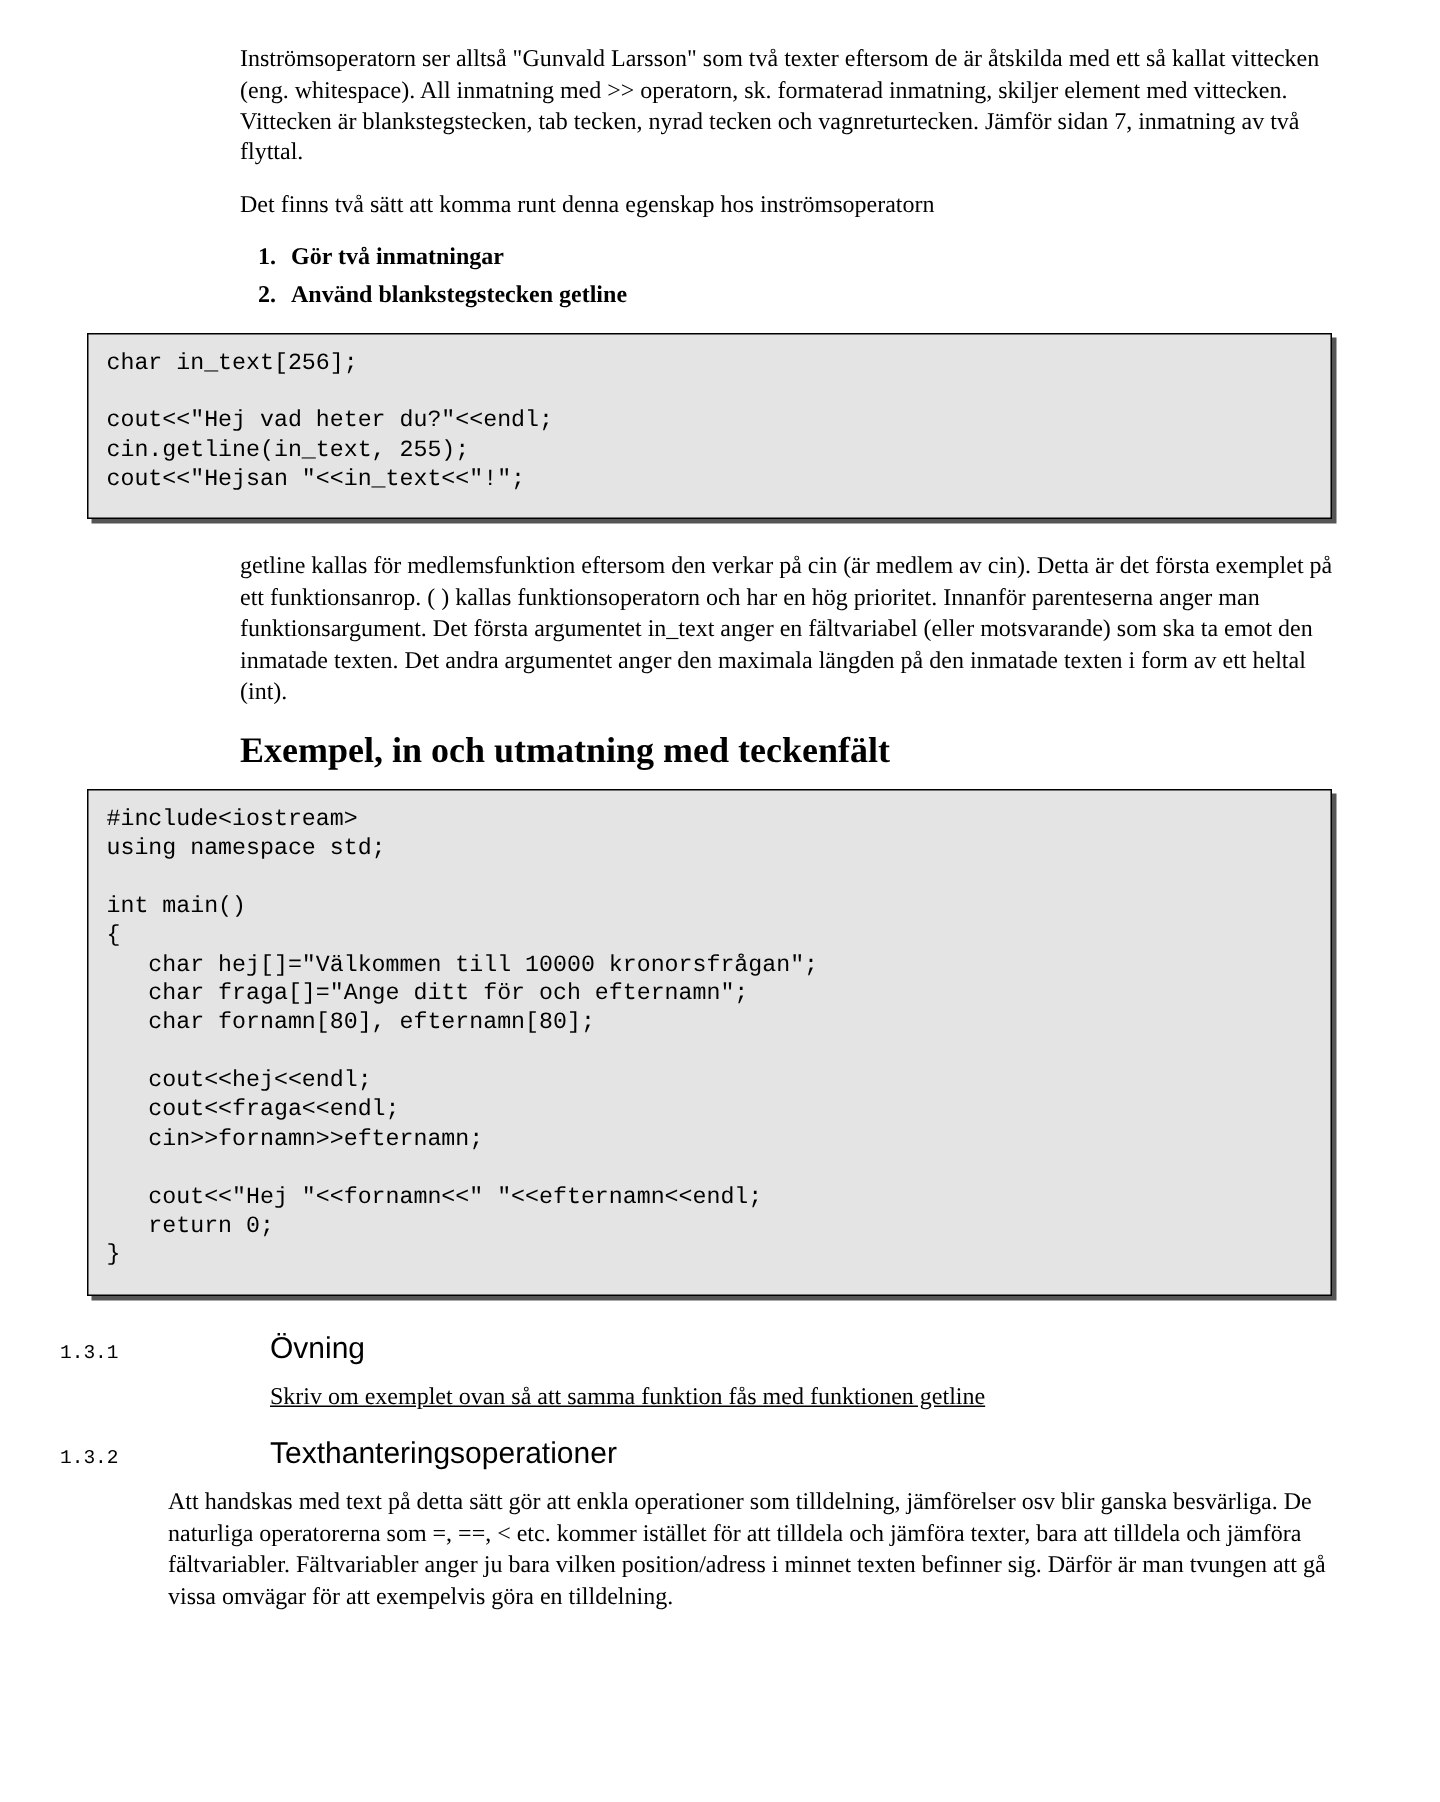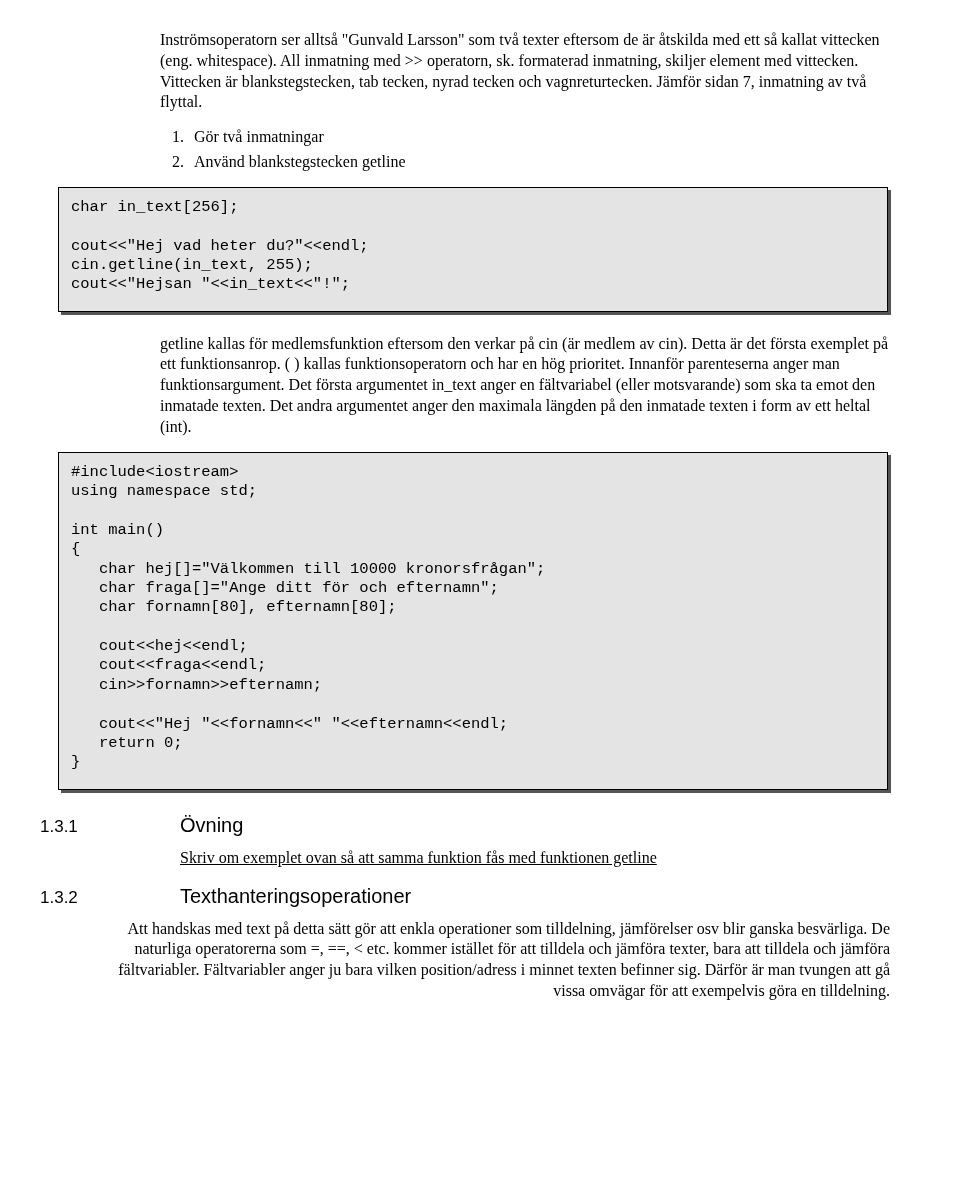--- a/index.html
+++ b/index.html
@@ -20,20 +20,21 @@
   p {
     margin: 0 0 14px 0;
   }
   ol {
     margin: 0 0 14px 0;
     padding-left: 28px;
   }
   ol li {
     padding-left: 6px;
     margin-bottom: 4px;
+    font-weight: bold;
   }
   .sublabel {
     margin: 0 0 10px 0;
   }
   .codebox {
     font-family: "Courier New", Courier, monospace;
     font-size: 15.5px;
     background: #e4e4e4;
     border: 1px solid #000;
     box-shadow: 3px 3px 0 #555;
@@ -47,49 +48,51 @@
     font-size: 24px;
     font-weight: bold;
     margin: 0 0 8px 0;
   }
   .numhead {
     display: flex;
     align-items: baseline;
     margin: 0 0 10px 0;
   }
   .numhead .num {
-    font-family: Liberation Sans, sans-serif;
-    font-size: 17px;
+    font-family: Liberation Mono, monospace;
+    font-size: 13px;
     width: 140px;
     flex-shrink: 0;
   }
   .numhead .title {
     font-family: Arial, Helvetica, sans-serif;
     font-size: 20px;
   }
 </style>
 </head>
 <body>
 
 <div class="indent">
   <p>Inströmsoperatorn ser alltså "Gunvald Larsson" som två texter eftersom de är åtskilda med ett så kallat vittecken (eng. whitespace). All inmatning med &gt;&gt; operatorn, sk. formaterad inmatning, skiljer element med vittecken. Vittecken är blankstegstecken, tab tecken, nyrad tecken och vagnreturtecken. Jämför sidan 7, inmatning av två flyttal.</p>
+  <p>Det finns två sätt att komma runt denna egenskap hos inströmsoperatorn</p>
   <ol>
     <li>Gör två inmatningar</li>
     <li>Använd blankstegstecken getline</li>
   </ol>
 </div>
 
 <div class="codebox">char in_text[256];
 
 cout&lt;&lt;"Hej vad heter du?"&lt;&lt;endl;
 cin.getline(in_text, 255);
 cout&lt;&lt;"Hejsan "&lt;&lt;in_text&lt;&lt;"!";</div>
 
 <div class="indent">
   <p>getline kallas för medlemsfunktion eftersom den verkar på cin (är medlem av cin). Detta är det första exemplet på ett funktionsanrop. ( ) kallas funktionsoperatorn och har en hög prioritet. Innanför parenteserna anger man funktionsargument. Det första argumentet in_text anger en fältvariabel (eller motsvarande) som ska ta emot den inmatade texten. Det andra argumentet anger den maximala längden på den inmatade texten i form av ett heltal (int).</p>
+  <h2 class="section-h">Exempel, in och utmatning med teckenfält</h2>
 </div>
 
 <div class="codebox">#include&lt;iostream&gt;
 using namespace std;
 
 int main()
 {
    char hej[]="Välkommen till 10000 kronorsfrågan";
    char fraga[]="Ange ditt för och efternamn";
    char fornamn[80], efternamn[80];
@@ -107,15 +110,15 @@
   <span class="title">Övning</span>
 </div>
 <div class="indent" style="margin-left:140px;text-decoration:underline;">
   <p>Skriv om exemplet ovan så att samma funktion fås med funktionen getline</p>
 </div>
 
 <div class="numhead">
   <span class="num">1.3.2</span>
   <span class="title">Texthanteringsoperationer</span>
 </div>
-<div class="indent" style="margin-left:72px;text-align:right;">
+<div class="indent" style="margin-left:72px;">
   <p>Att handskas med text på detta sätt gör att enkla operationer som tilldelning, jämförelser osv blir ganska besvärliga. De naturliga operatorerna som =, ==, &lt; etc. kommer istället för att tilldela och jämföra texter, bara att tilldela och jämföra fältvariabler. Fältvariabler anger ju bara vilken position/adress i minnet texten befinner sig. Därför är man tvungen att gå vissa omvägar för att exempelvis göra en tilldelning.</p>
 </div>
 
 </body></html>

